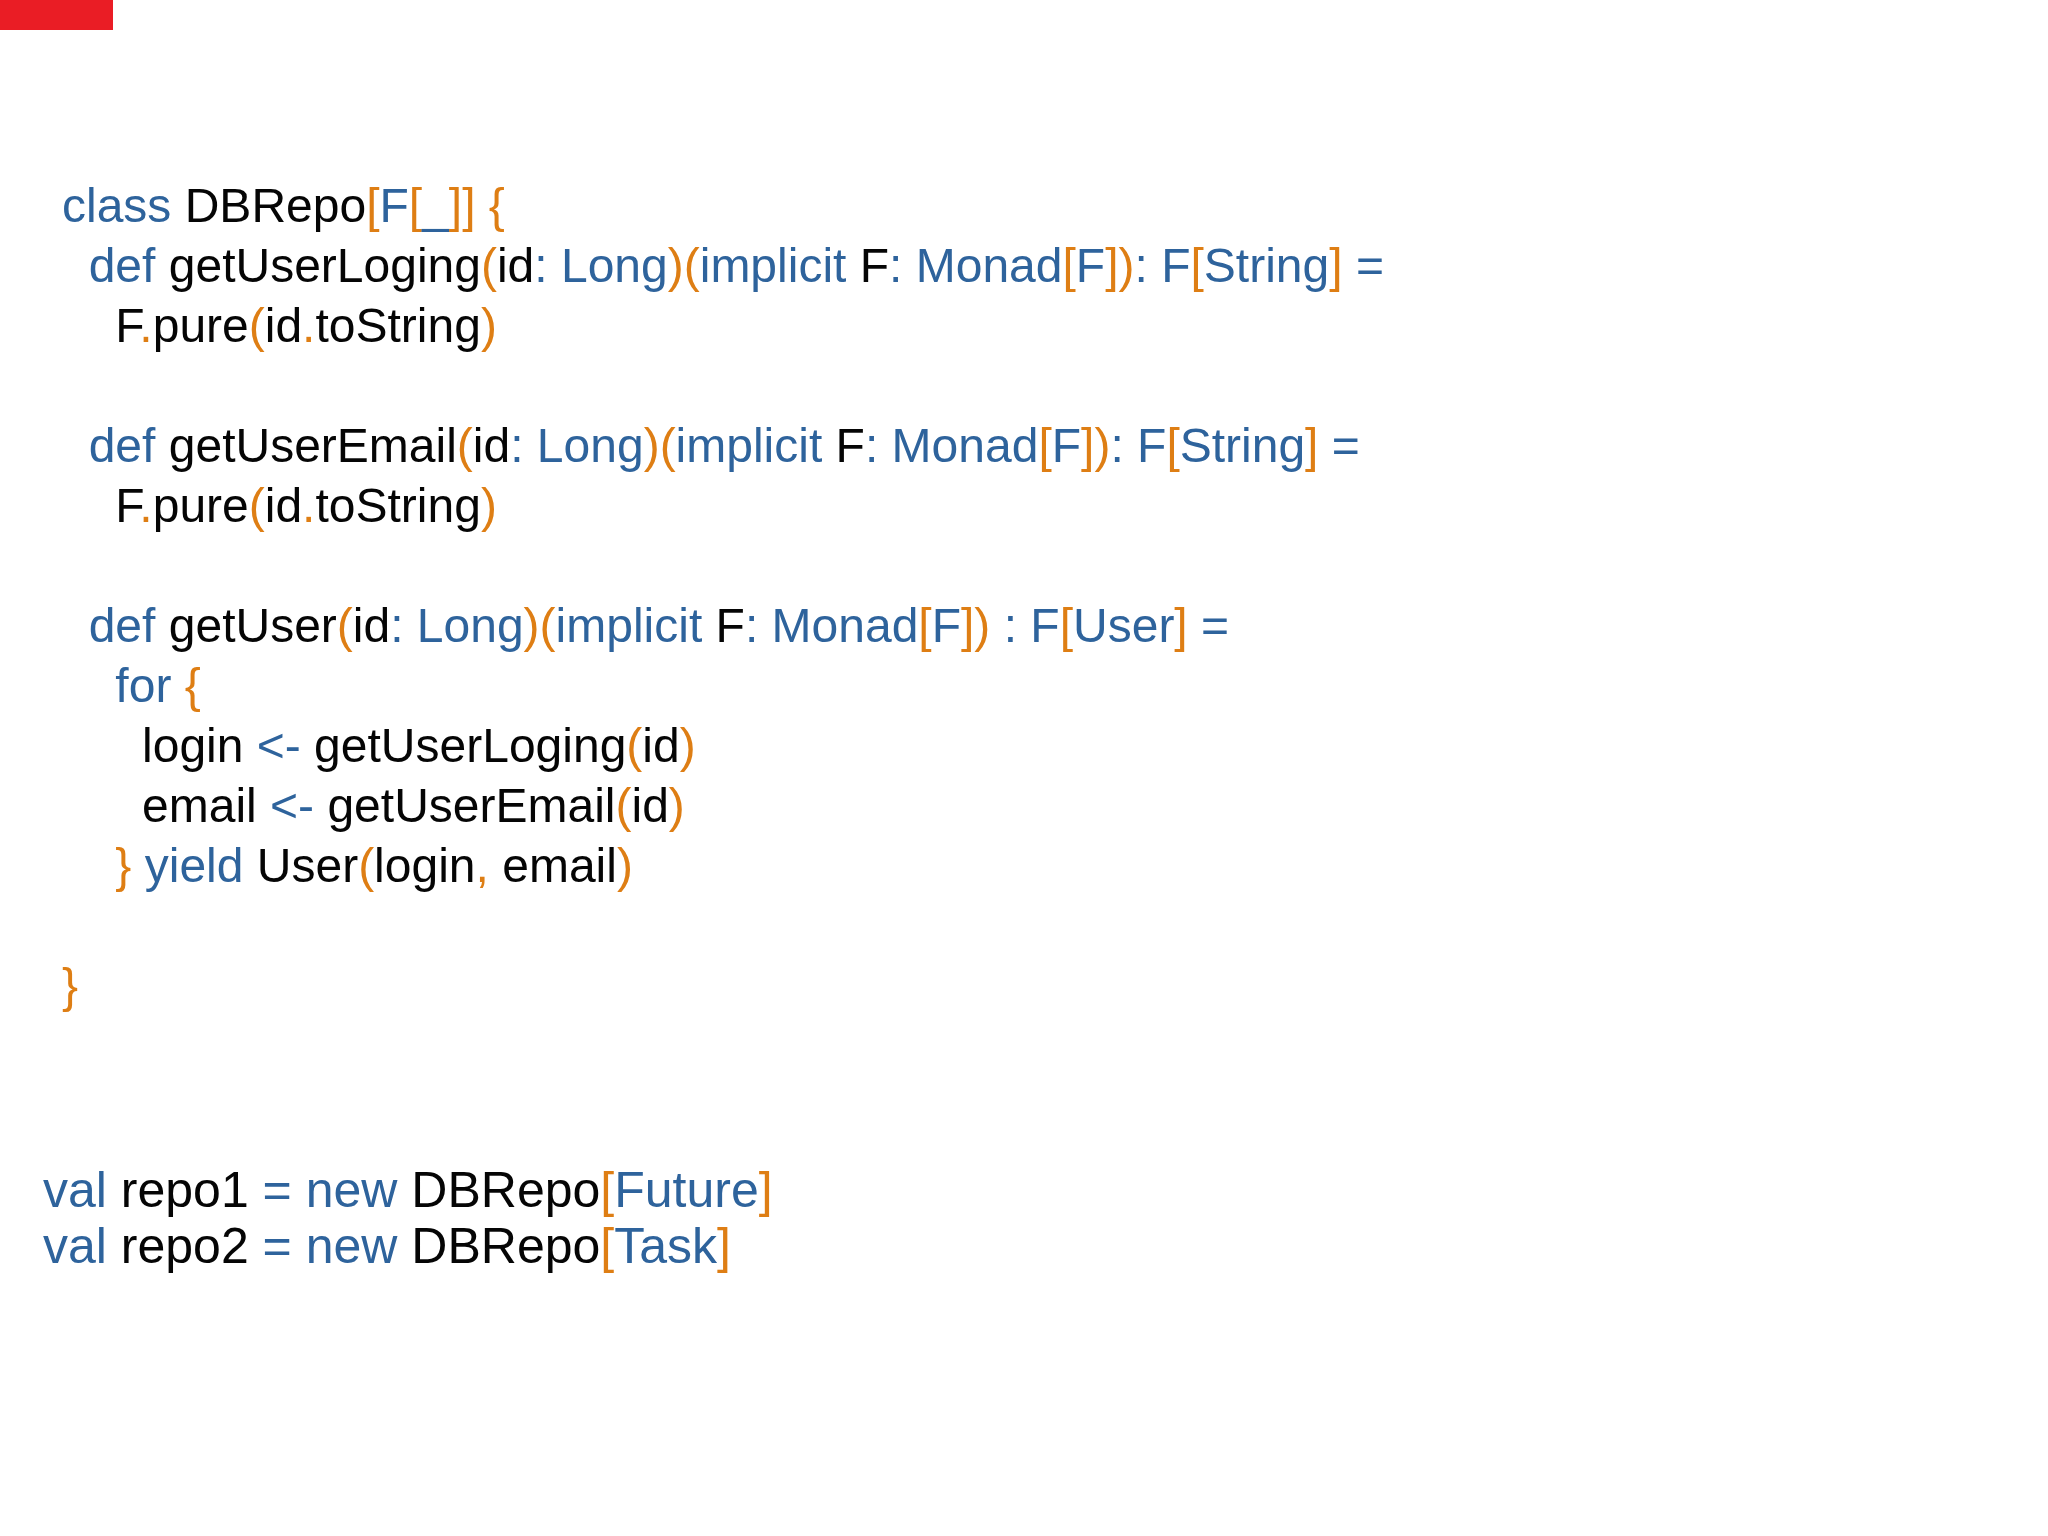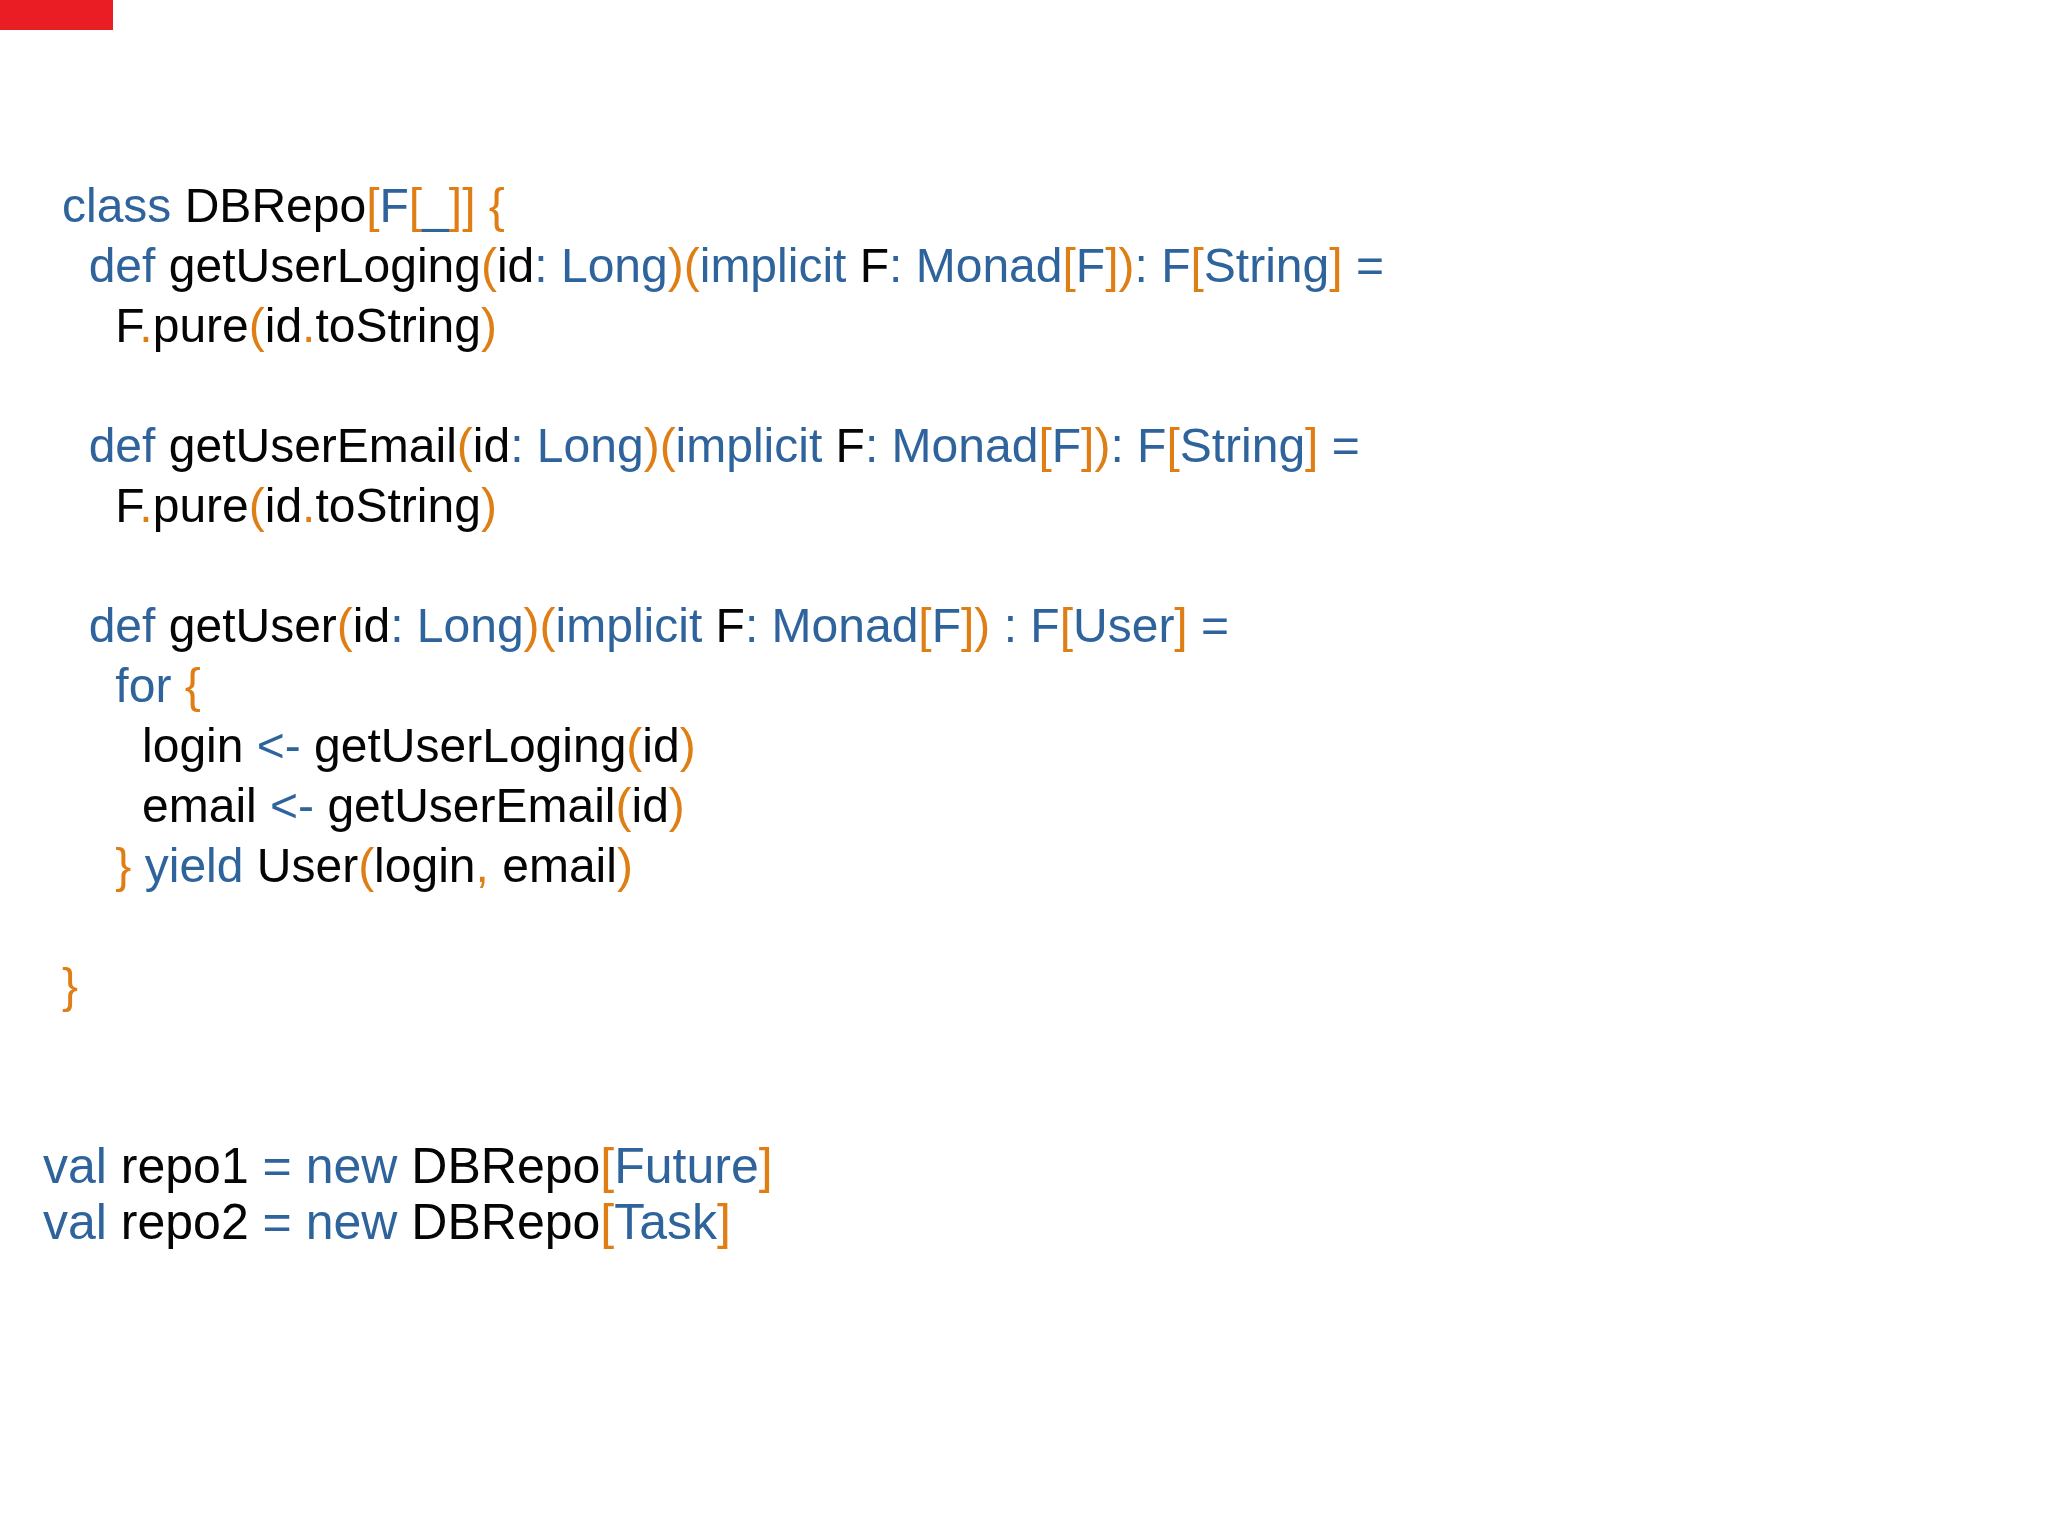--- a/index.html
+++ b/index.html
@@ -34,21 +34,21 @@
     font-weight: 400;
   }
   .main-code {
     left: 62px;
     top: 176px;
     font-size: 48px;
     line-height: 60px;
   }
   .val-code {
     left: 43px;
-    top: 1138px;
+    top: 1162px;
     font-size: 50px;
     line-height: 56px;
   }
   .line { min-height: 1em; }
   .c-p { color: var(--plain, #050505); }
   .c-k { color: var(--kw, #2e639c); }
   .c-o { color: var(--punct, #de7e14); }
 </style>
 </head>
 <body>

